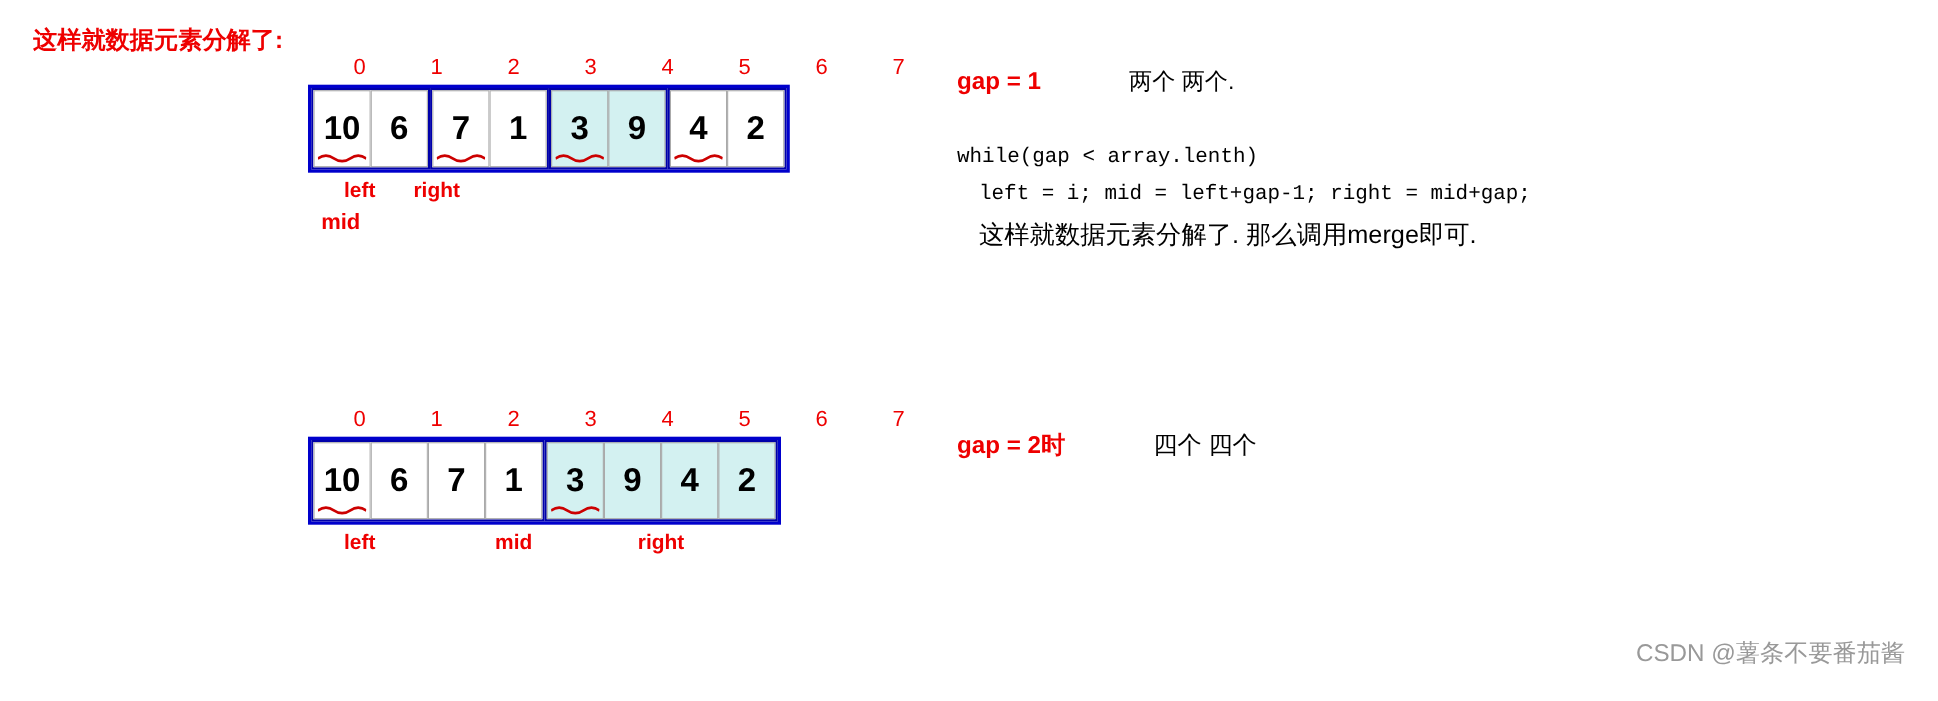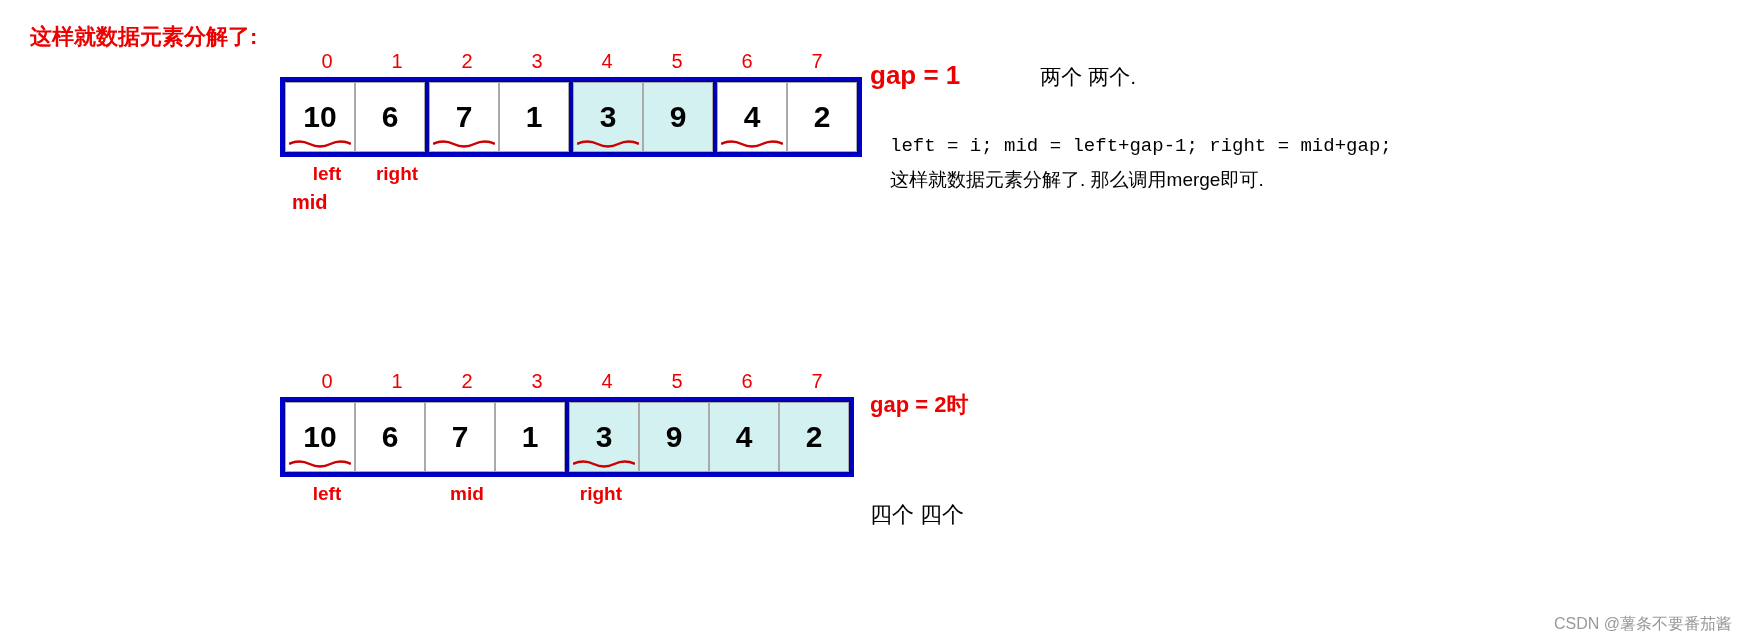--- a/index.html
+++ b/index.html
@@ -60,21 +60,21 @@
 
     
     .right-panel {
       position: absolute;
       top: 60px;
       left: 870px;
     }
 
     .gap-label {
       color: #e00;
-      font-size: 26px;
+      font-size: 22px;
       font-weight: bold;
       margin-bottom: 8px;
     }
 
     .code-block {
       margin-top: 30px;
       font-size: 20px;
       color: #000;
       line-height: 1.8;
     }
@@ -84,21 +84,21 @@
       font-family: "Courier New", monospace;
       font-size: 19px;
     }
 
     .code-indent {
       padding-left: 20px;
     }
 
     .chinese-text {
       font-family: "Microsoft YaHei", sans-serif;
-      font-size: 19px;
+      font-size: 23px;
     }
 
     
     .right-panel-bottom {
       position: absolute;
       top: 390px;
       left: 870px;
     }
 
     .gap2-label {
@@ -108,39 +108,39 @@
     }
 
     .si-ge {
       color: #000;
       font-size: 22px;
     }
 
     
     .watermark {
       position: absolute;
-      bottom: 2px;
+      bottom: 28px;
       right: 30px;
       color: #999;
-      font-size: 16px;
+      font-size: 22px;
     }
 
     
     .squiggle-svg {
       position: absolute;
       bottom: 3px;
       left: 4px;
       width: calc(100% - 8px);
       height: 10px;
       pointer-events: none;
     }
 
     .cell-wrapper {
       position: relative;
-      width: 70px;
+      width: 52px;
       height: 70px;
     }
 
     .cell-inner {
       width: 100%;
       height: 100%;
       border: 1.5px solid #aaa;
       display: flex;
       align-items: center;
       justify-content: center;
@@ -292,27 +292,28 @@
       <div style="width:70px; text-align:right; color:#e00; font-size:19px; font-weight:bold; padding-right:20px;">right</div>
     </div>
   </div>
 
   <div class="right-panel">
     <div style="display:flex; align-items:baseline; gap:80px;">
       <div class="gap-label">gap = 1</div>
       <div style="color:#000; font-size:21px;text-align:center;">两个  两个.</div>
     </div>
     <div class="code-block">
+      <span class="code-line">while(gap &lt; array.lenth)</span>
       <span class="code-line code-indent">  left = i;  mid = left+gap-1; right = mid+gap;</span>
       <span class="code-line code-indent chinese-text">  这样就数据元素分解了. 那么调用merge即可.</span>
     </div>
   </div>
 
   <div class="right-panel-bottom">
-    <div style="display:flex; align-items:baseline; gap:80px;flex-direction:column;">
+    <div style="display:flex; align-items:baseline; gap:80px;">
       <div class="gap2-label">gap = 2时</div>
       <div class="si-ge">四个  四个</div>
     </div>
   </div>
 
   <div class="watermark">CSDN @薯条不要番茄酱</div>
 
 </div>
 
 </body></html>

